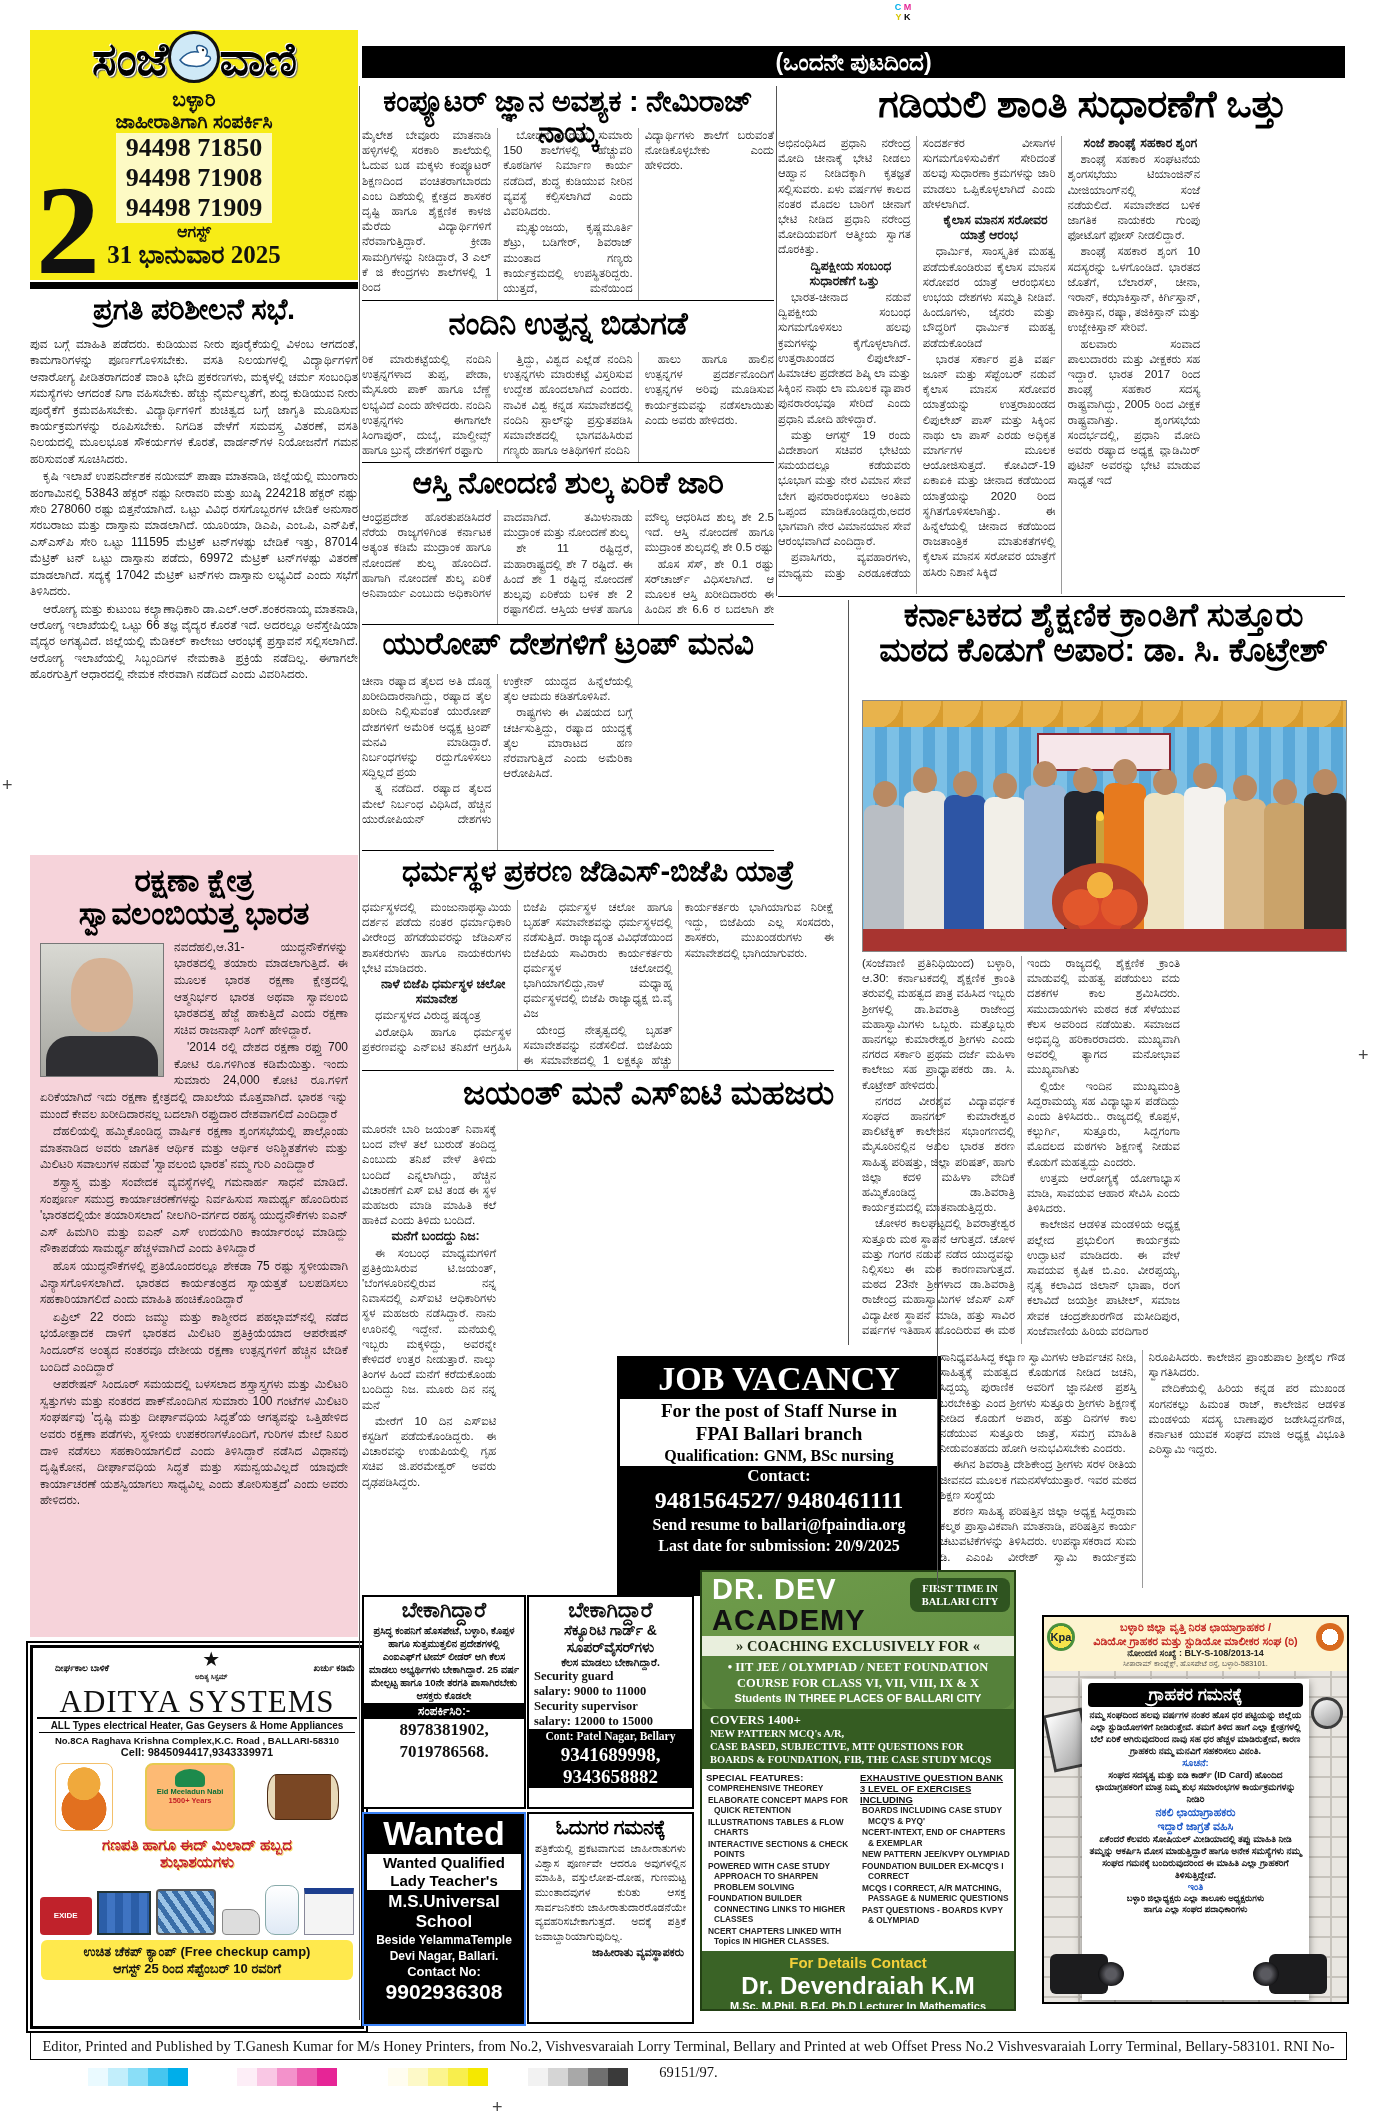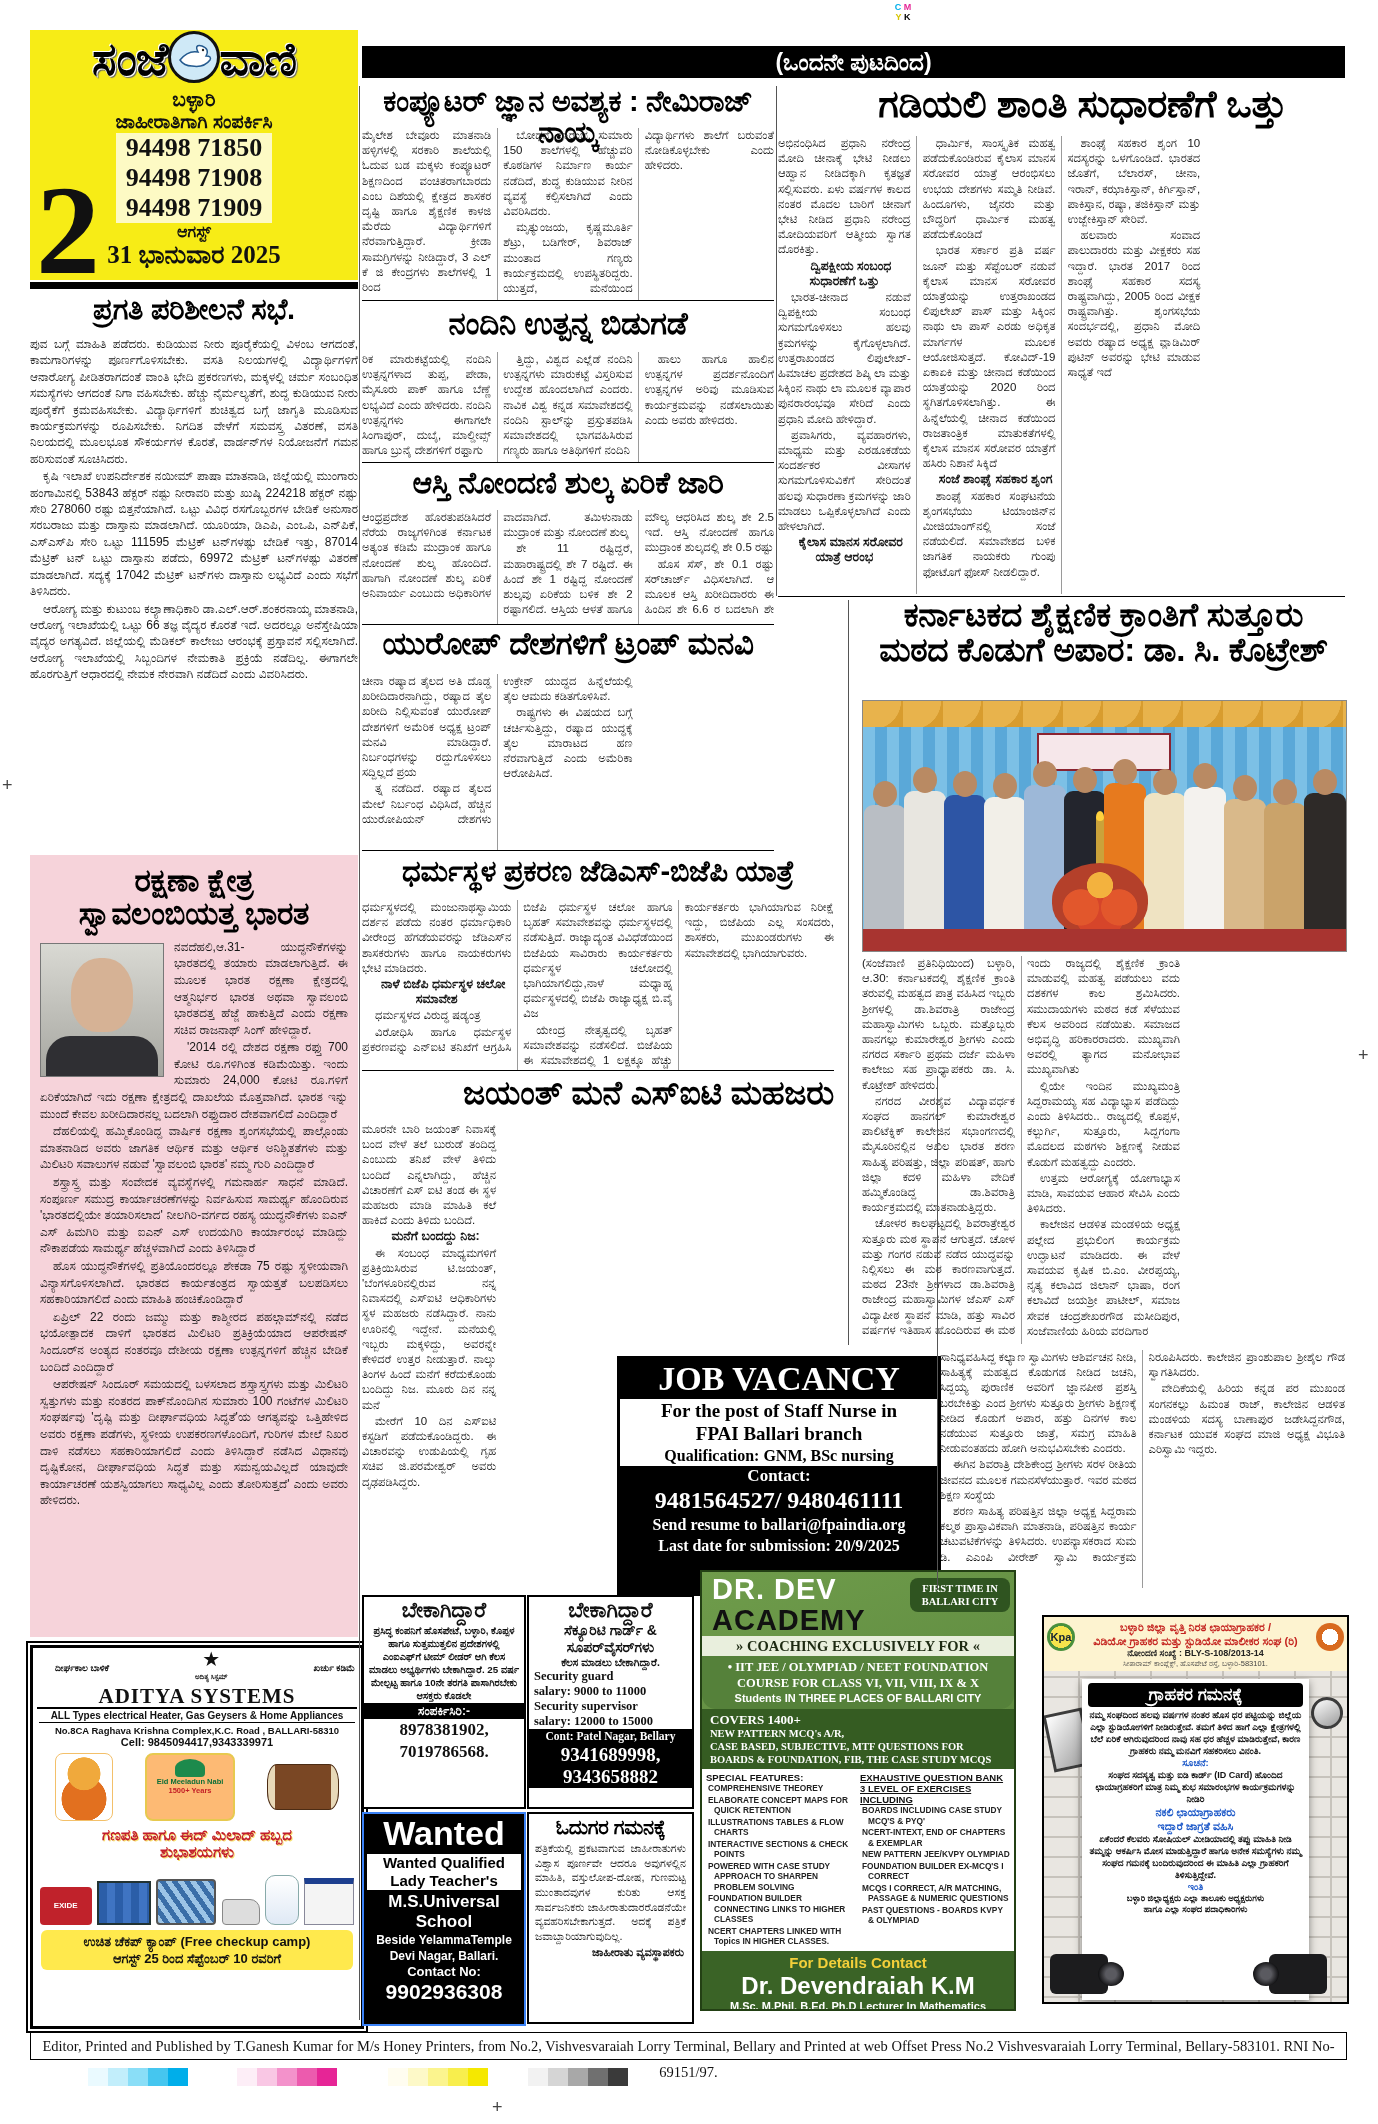--- a/index.html
+++ b/index.html
@@ -53,21 +53,21 @@
   
   .portrait{background:linear-gradient(#d9d9d3,#a6a6a0);position:relative;overflow:hidden;border:1px solid #777;}
   .portrait .head{position:absolute;left:50%;top:14px;width:62px;height:74px;border-radius:46% 46% 42% 42%;
       background:#d6b295;transform:translateX(-50%);}
   .portrait .torso{position:absolute;left:50%;bottom:-6px;width:112px;height:46px;border-radius:24px 24px 0 0;
       background:#2f2f33;transform:translateX(-50%);}
   
   .adbox{border:2px solid #000;background:#fff;}
   .black-strip{background:#000;color:#fff;font-weight:700;text-align:center;}
   
-  .aditya-title{font-family:"Liberation Serif",serif;font-weight:700;font-size:21px;text-align:center;letter-spacing:1px;line-height:1;}
+  .aditya-title{font-family:"Liberation Serif",serif;font-weight:400;font-size:31px;text-align:center;letter-spacing:1px;line-height:1;}
   .prod{display:inline-block;vertical-align:bottom;margin:1px;}
   
   .drdev{background:linear-gradient(160deg,#6f9c4b,#4c7733);}
   .drdev .whitepanel{background:#fff;}
   .ft-li{font-size:8.3px;line-height:10.5px;font-weight:700;color:#222;margin:0 0 1px 8px;text-indent:-6px;}
   
   .brick{background:
      repeating-linear-gradient(0deg,transparent 0 18px,#c7c3bc 18px 20px),
      repeating-linear-gradient(90deg,transparent 0 34px,#c7c3bc 34px 36px),#e9e6e1;}
   .kn-small{font-size:10.5px;line-height:14px;}
@@ -235,20 +235,21 @@
   <div style="font-weight:800;font-size:24px;line-height:28px;font-family:'Liberation Serif',serif;">9481564527/ 9480461111</div>
   <div style="font-weight:800;font-size:16px;line-height:21px;font-family:'Liberation Serif',serif;">Send resume to ballari@fpaindia.org</div>
   <div style="font-weight:800;font-size:16px;line-height:21px;font-family:'Liberation Serif',serif;">Last date for submission: 20/9/2025</div>
 </div>
 
 <div class="abs kn-head" style="left:820px;top:84px;width:525px;font-size:38px;">ಗಡಿಯಲಿ ಶಾಂತಿ ಸುಧಾರಣೆಗೆ ಒತ್ತು</div>
 <div class="abs bodytext c4" style="left:778px;top:136px;width:567px;height:458px;">
   <p class="noindent">ಅಭಿನಂಧಿಸಿದ ಪ್ರಧಾನಿ ನರೇಂದ್ರ ಮೋದಿ ಚೀನಾಕ್ಕೆ ಭೇಟಿ ನೀಡಲು ಆಹ್ವಾನ ನೀಡಿದಕ್ಕಾಗಿ ಕೃತಜ್ಞತೆ ಸಲ್ಲಿಸುವರು. ಏಳು ವರ್ಷಗಳ ಕಾಲದ ನಂತರ ಮೊದಲ ಬಾರಿಗೆ ಚೀನಾಗೆ ಭೇಟಿ ನೀಡಿದ ಪ್ರಧಾನಿ ನರೇಂದ್ರ ಮೋದಿಯವರಿಗೆ ಆತ್ಮೀಯ ಸ್ವಾಗತ ದೊರಕಿತ್ತು.</p>
   <p class="subhead">ದ್ವಿಪಕ್ಷೀಯ ಸಂಬಂಧ ಸುಧಾರಣೆಗೆ ಒತ್ತು</p>
   <p>ಭಾರತ-ಚೀನಾದ ನಡುವೆ ದ್ವಿಪಕ್ಷೀಯ ಸಂಬಂಧ ಸುಗಮಗೊಳಿಸಲು ಹಲವು ಕ್ರಮಗಳನ್ನು ಕೈಗೊಳ್ಳಲಾಗಿದೆ. ಉತ್ತರಾಖಂಡದ ಲಿಪುಲೇಖ್-ಹಿಮಾಚಲ ಪ್ರದೇಶದ ಶಿಪ್ಕಿ ಲಾ ಮತ್ತು ಸಿಕ್ಕಿಂನ ನಾಥು ಲಾ ಮೂಲಕ ವ್ಯಾಪಾರ ಪುನರಾರಂಭವೂ ಸೇರಿದೆ ಎಂದು ಪ್ರಧಾನಿ ಮೋದಿ ಹೇಳಿದ್ದಾರೆ.</p>
+  <p>ಮತ್ತು ಆಗಸ್ಟ್ 19 ರಂದು ವಿದೇಶಾಂಗ ಸಚಿವರ ಭೇಟಿಯ ಸಮಯದಲ್ಲೂ ಕಡೆಯವರು ಭೂಭಾಗ ಮತ್ತು ನೇರ ವಿಮಾನ ಸೇವೆ ಬೇಗ ಪುನರಾರಂಭಿಸಲು ಅಂತಿಮ ಒಪ್ಪಂದ ಮಾಡಿಕೊಂಡಿದ್ದರು,ಅದರ ಭಾಗವಾಗಿ ನೇರ ವಿಮಾನಯಾನ ಸೇವೆ ಆರಂಭವಾಗಿದೆ ಎಂದಿದ್ದಾರೆ.</p>
   <p>ಪ್ರವಾಸಿಗರು, ವ್ಯವಹಾರಗಳು, ಮಾಧ್ಯಮ ಮತ್ತು ಎರಡೂಕಡೆಯ ಸಂದರ್ಶಕರ ವೀಸಾಗಳ ಸುಗಮಗೊಳಿಸುವಿಕೆಗೆ ಸೇರಿದಂತೆ ಹಲವು ಸುಧಾರಣಾ ಕ್ರಮಗಳನ್ನು ಜಾರಿ ಮಾಡಲು ಒಪ್ಪಿಕೊಳ್ಳಲಾಗಿದೆ ಎಂದು ಹೇಳಲಾಗಿದೆ.</p>
   <p class="subhead">ಕೈಲಾಸ ಮಾನಸ ಸರೋವರ ಯಾತ್ರೆ ಆರಂಭ</p>
   <p>ಧಾರ್ಮಿಕ, ಸಾಂಸ್ಕೃತಿಕ ಮಹತ್ವ ಪಡೆದುಕೊಂಡಿರುವ ಕೈಲಾಸ ಮಾನಸ ಸರೋವರ ಯಾತ್ರೆ ಆರಂಭಿಸಲು ಉಭಯ ದೇಶಗಳು ಸಮ್ಮತಿ ನೀಡಿವೆ. ಹಿಂದೂಗಳು, ಜೈನರು ಮತ್ತು ಬೌದ್ಧರಿಗೆ ಧಾರ್ಮಿಕ ಮಹತ್ವ ಪಡೆದುಕೊಂಡಿದೆ</p>
   <p>ಭಾರತ ಸರ್ಕಾರ ಪ್ರತಿ ವರ್ಷ ಜೂನ್ ಮತ್ತು ಸೆಪ್ಟೆಂಬರ್ ನಡುವೆ ಕೈಲಾಸ ಮಾನಸ ಸರೋವರ ಯಾತ್ರೆಯನ್ನು ಉತ್ತರಾಖಂಡದ ಲಿಪುಲೇಖ್ ಪಾಸ್ ಮತ್ತು ಸಿಕ್ಕಿಂನ ನಾಥು ಲಾ ಪಾಸ್ ಎರಡು ಅಧಿಕೃತ ಮಾರ್ಗಗಳ ಮೂಲಕ ಆಯೋಜಿಸುತ್ತದೆ. ಕೋವಿದ್-19 ಏಕಾಏಕಿ ಮತ್ತು ಚೀನಾದ ಕಡೆಯಿಂದ ಯಾತ್ರೆಯನ್ನು 2020 ರಿಂದ ಸ್ಥಗಿತಗೊಳಿಸಲಾಗಿತ್ತು. ಈ ಹಿನ್ನೆಲೆಯಲ್ಲಿ ಚೀನಾದ ಕಡೆಯಿಂದ ರಾಜತಾಂತ್ರಿಕ ಮಾತುಕತೆಗಳಲ್ಲಿ ಕೈಲಾಸ ಮಾನಸ ಸರೋವರ ಯಾತ್ರೆಗೆ ಹಸಿರು ನಿಶಾನೆ ಸಿಕ್ಕಿದೆ</p>
   <p class="subhead">ಸಂಜೆ ಶಾಂಘೈ ಸಹಕಾರ ಶೃಂಗ</p>
   <p>ಶಾಂಘೈ ಸಹಕಾರ ಸಂಘಟನೆಯ ಶೃಂಗಸಭೆಯು ಟಿಯಾಂಜಿನ್‌ನ ಮೀಜಿಯಾಂಗ್‌ನಲ್ಲಿ ಸಂಜೆ ನಡೆಯಲಿದೆ. ಸಮಾವೇಶದ ಬಳಿಕ ಜಾಗತಿಕ ನಾಯಕರು ಗುಂಪು ಫೋಟೊಗೆ ಫೋಸ್ ನೀಡಲಿದ್ದಾರೆ.</p>
   <p>ಶಾಂಘೈ ಸಹಕಾರ ಶೃಂಗ 10 ಸದಸ್ಯರನ್ನು ಒಳಗೊಂಡಿದೆ. ಭಾರತದ ಜೊತೆಗೆ, ಬೆಲಾರಸ್, ಚೀನಾ, ಇರಾನ್, ಕಝಾಕಿಸ್ತಾನ್, ಕಿರ್ಗಿಸ್ತಾನ್, ಪಾಕಿಸ್ತಾನ, ರಷ್ಯಾ, ತಜಿಕಿಸ್ತಾನ್ ಮತ್ತು ಉಜ್ಬೇಕಿಸ್ತಾನ್ ಸೇರಿವೆ.</p>
   <p>ಹಲವಾರು ಸಂವಾದ ಪಾಲುದಾರರು ಮತ್ತು ವೀಕ್ಷಕರು ಸಹ ಇದ್ದಾರೆ. ಭಾರತ 2017 ರಿಂದ ಶಾಂಘೈ ಸಹಕಾರ ಸದಸ್ಯ ರಾಷ್ಟ್ರವಾಗಿದ್ದು, 2005 ರಿಂದ ವೀಕ್ಷಕ ರಾಷ್ಟ್ರವಾಗಿತ್ತು. ಶೃಂಗಸಭೆಯ ಸಂದರ್ಭದಲ್ಲಿ, ಪ್ರಧಾನಿ ಮೋದಿ ಅವರು ರಷ್ಯಾದ ಅಧ್ಯಕ್ಷ ವ್ಲಾಡಿಮಿರ್ ಪುಟಿನ್ ಅವರನ್ನು ಭೇಟಿ ಮಾಡುವ ಸಾಧ್ಯತೆ ಇದೆ</p>
 </div>
 

